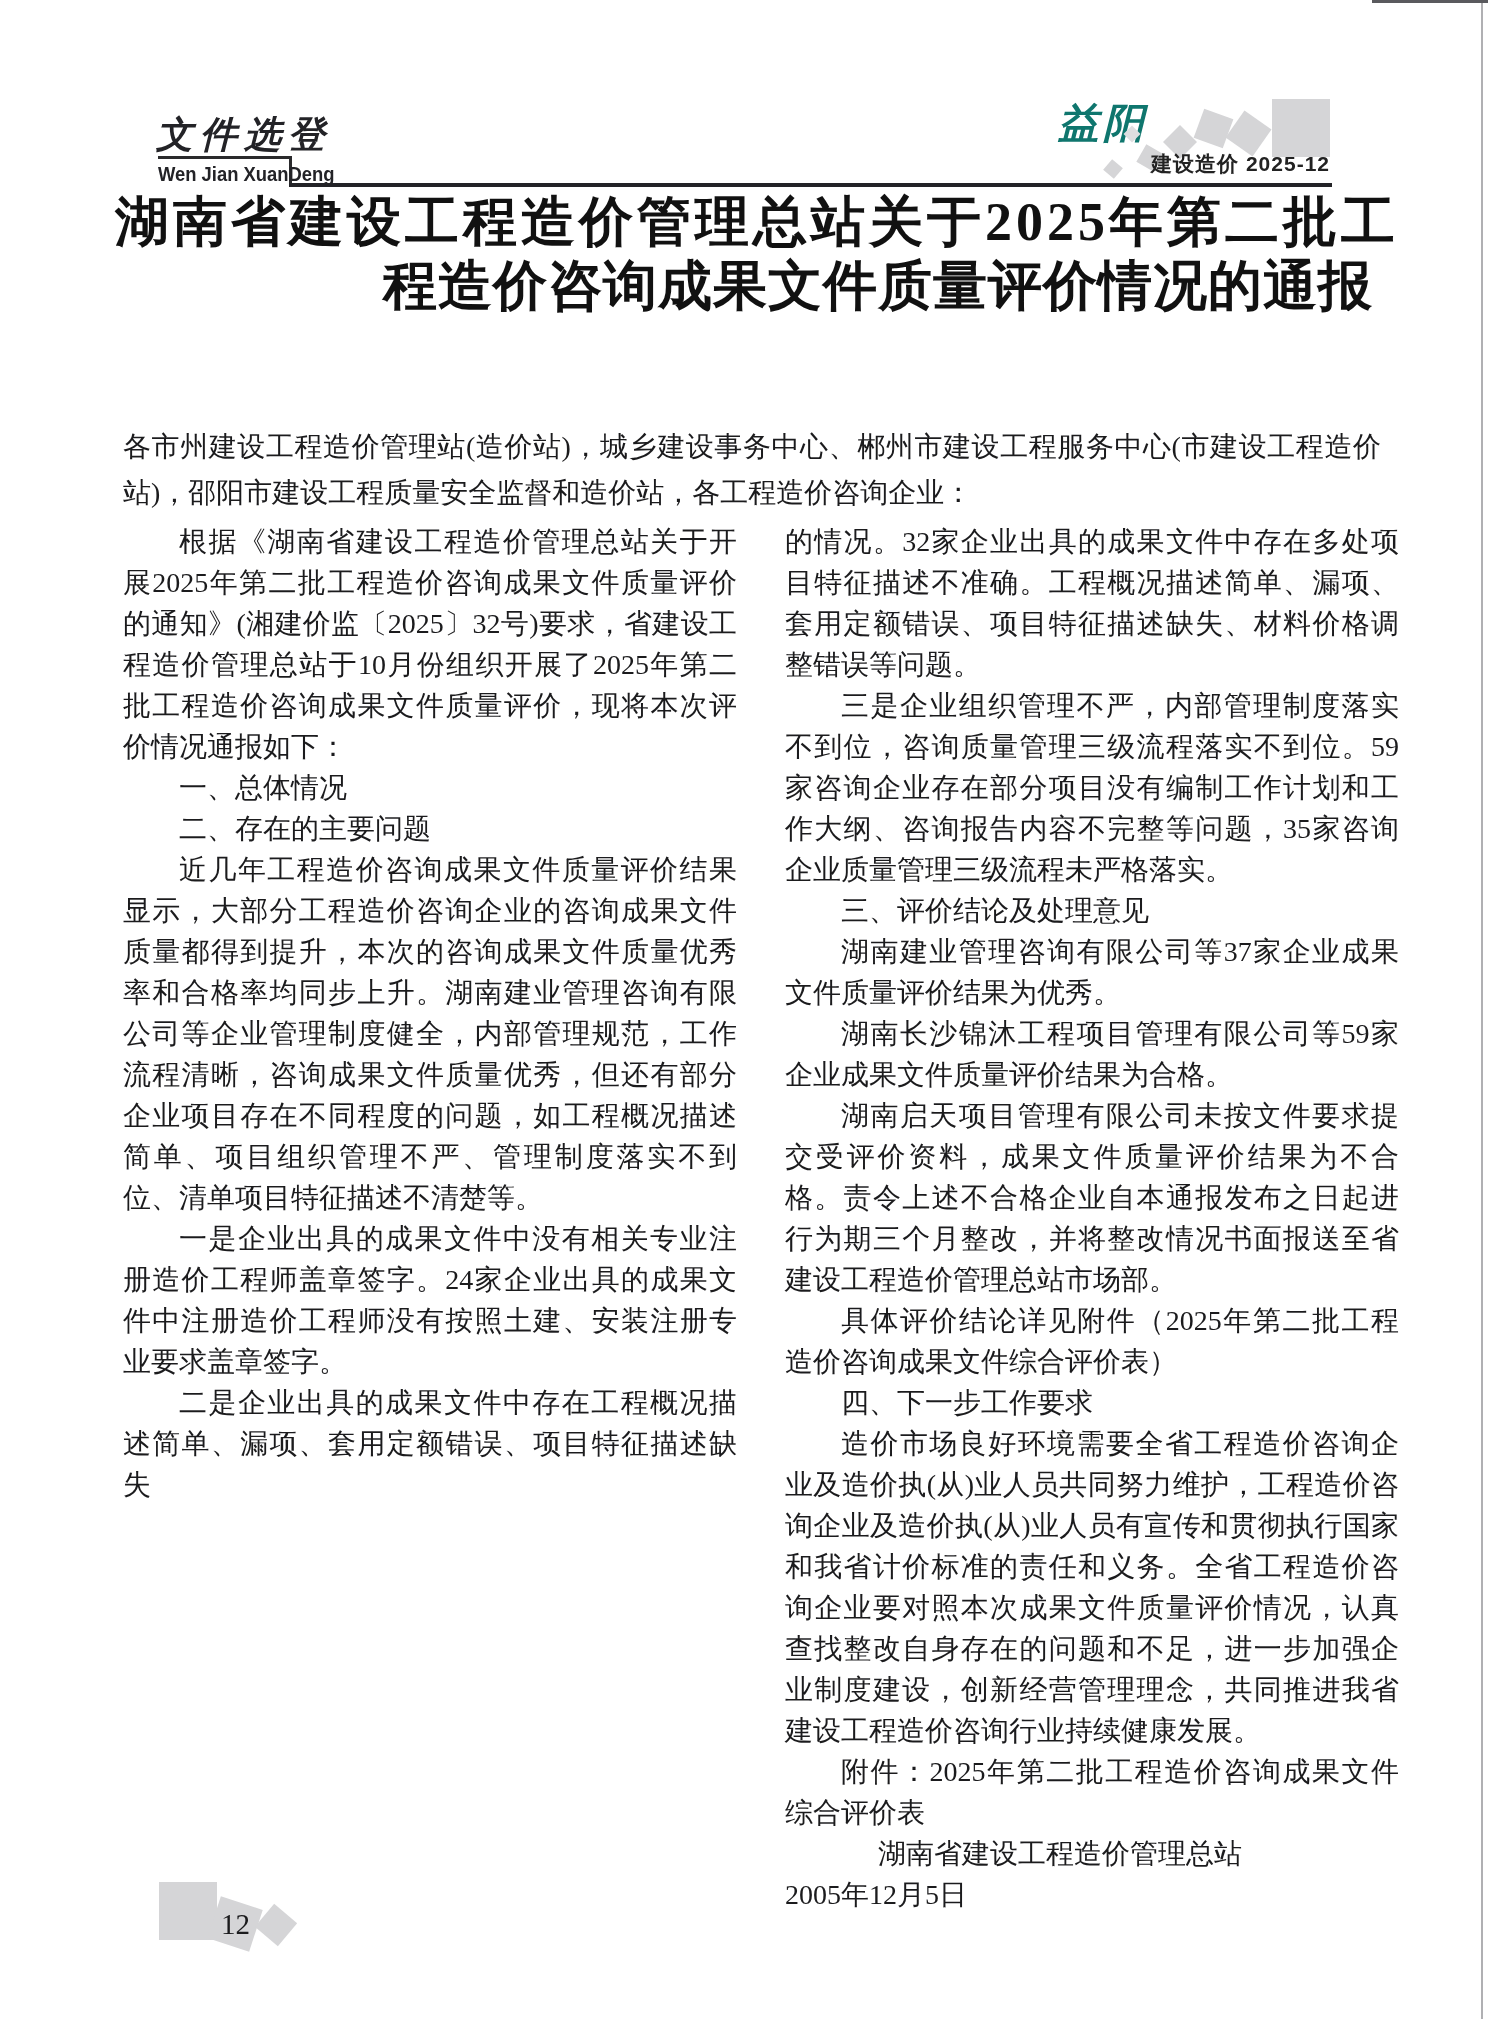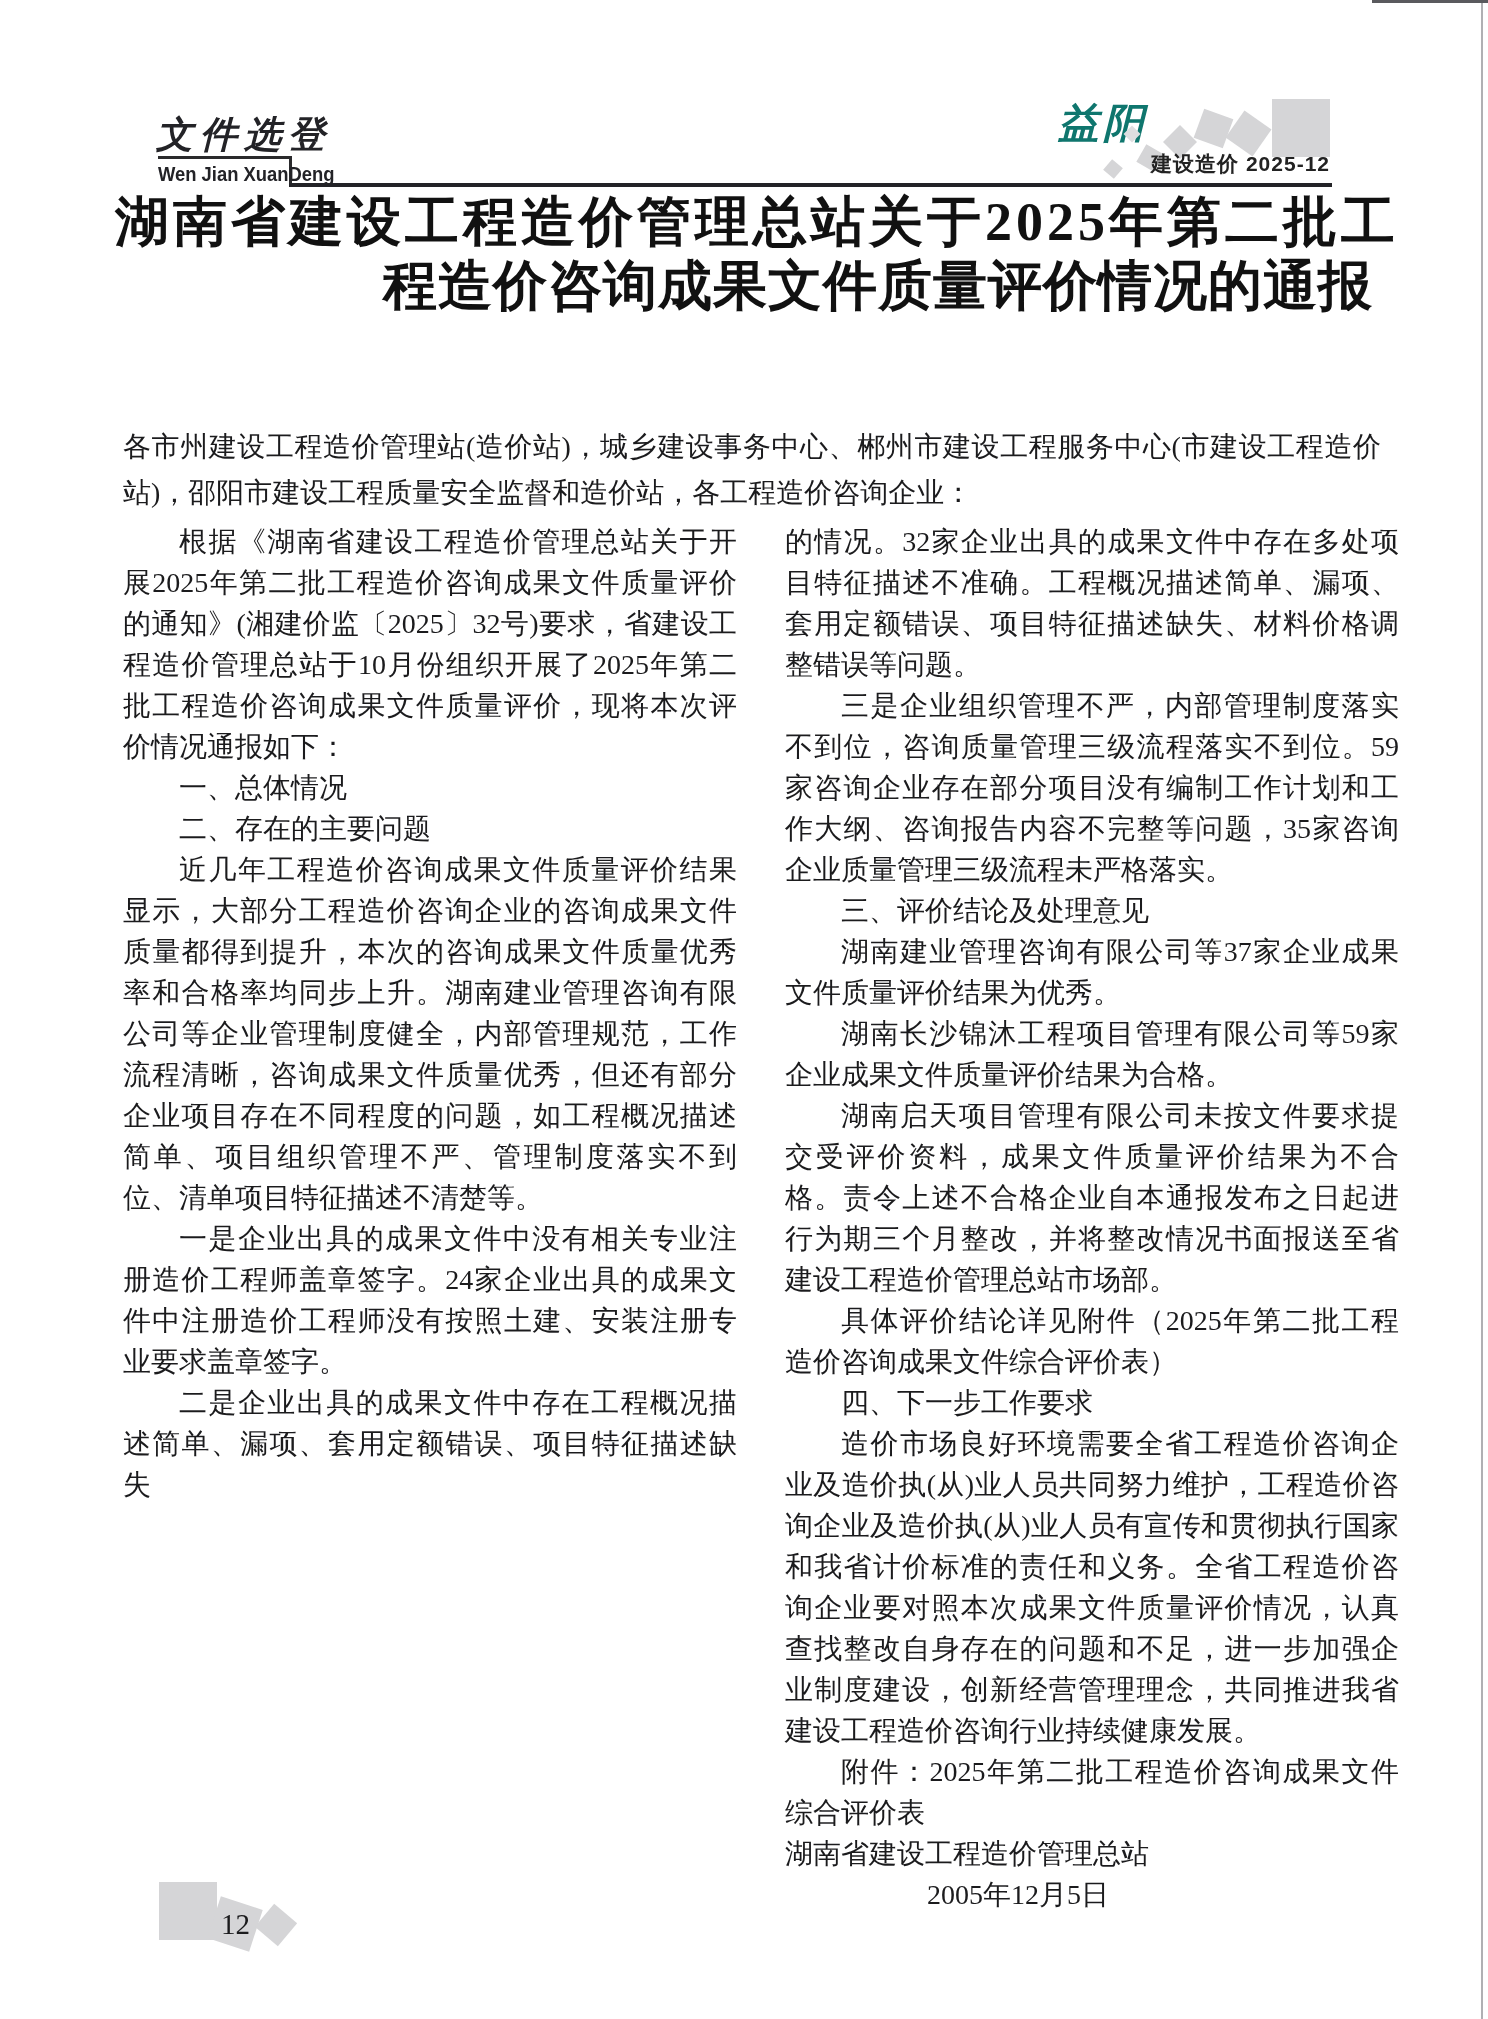--- a/index.html
+++ b/index.html
@@ -41,22 +41,22 @@
   .doc-title .l1{display:block;letter-spacing:4px;white-space:nowrap}
   .doc-title .l2{display:block;letter-spacing:1px;white-space:nowrap}
 
   
   .salutation{position:absolute;left:123px;top:424px;width:1258px;margin:0;
     font-size:28px;line-height:46px;text-align:justify}
   .columns{position:absolute;left:123px;top:521px;width:1258px;display:flex;gap:48px}
   .col{width:614px;flex:0 0 614px}
   .para{margin:0;font-size:28px;line-height:41px;text-align:justify;text-indent:56px}
   .noindent{text-indent:0}
-  .sign-org{margin:0;font-size:28px;line-height:41px;text-align:left;padding-right:64px;text-indent:0}
-  .sign-date{margin:0;font-size:28px;line-height:41px;text-align:center;padding-right:148px;text-indent:0}
+  .sign-org{margin:0;font-size:28px;line-height:41px;text-align:center;padding-right:64px;text-indent:0}
+  .sign-date{margin:0;font-size:28px;line-height:41px;text-align:left;padding-right:148px;text-indent:0}
 
   
   .bigsq-f{left:159px;top:1882px;width:58px;height:58px}
   .f-d1{left:213px;top:1902px;width:44px;height:44px;transform:rotate(18deg)}
   .f-d2{left:261px;top:1910px;width:30px;height:30px;transform:rotate(40deg)}
   .pagenum{position:absolute;left:221px;top:1908px;font-size:29px;color:#1b1b1d}
 </style>
 </head>
 <body>
 

